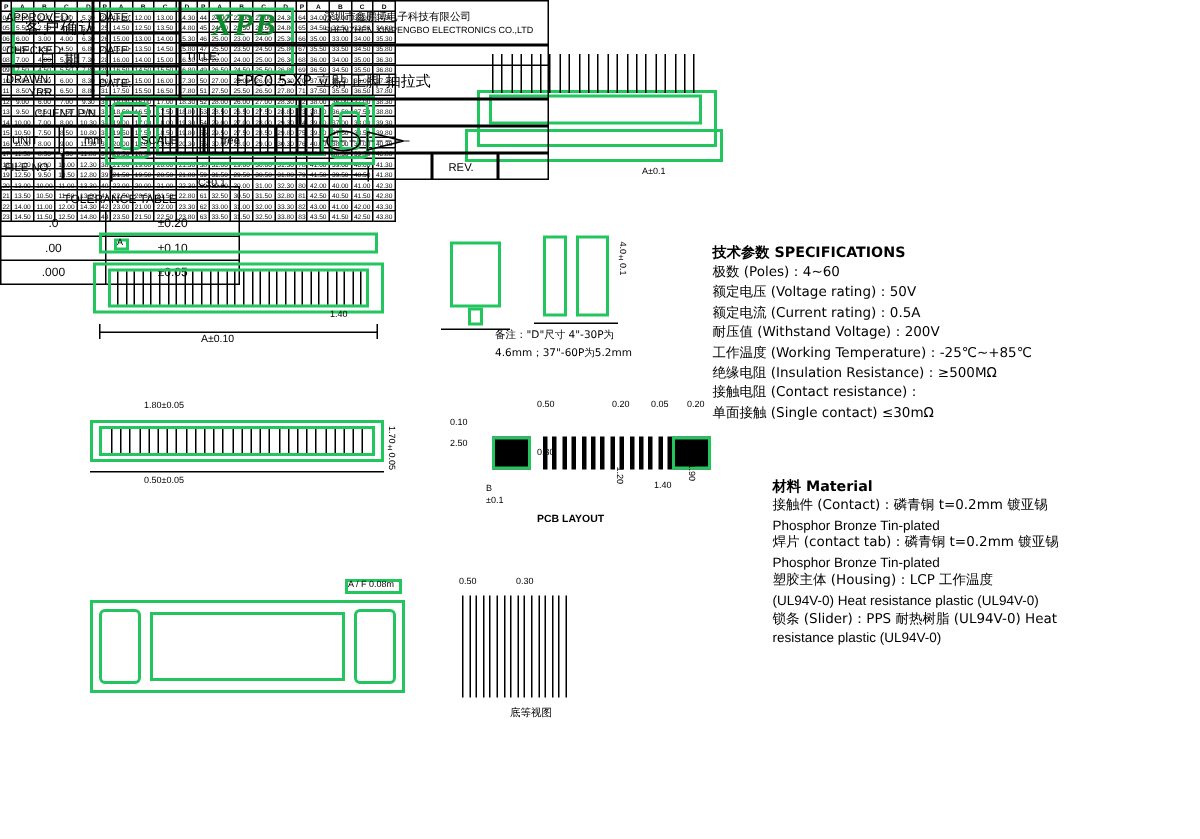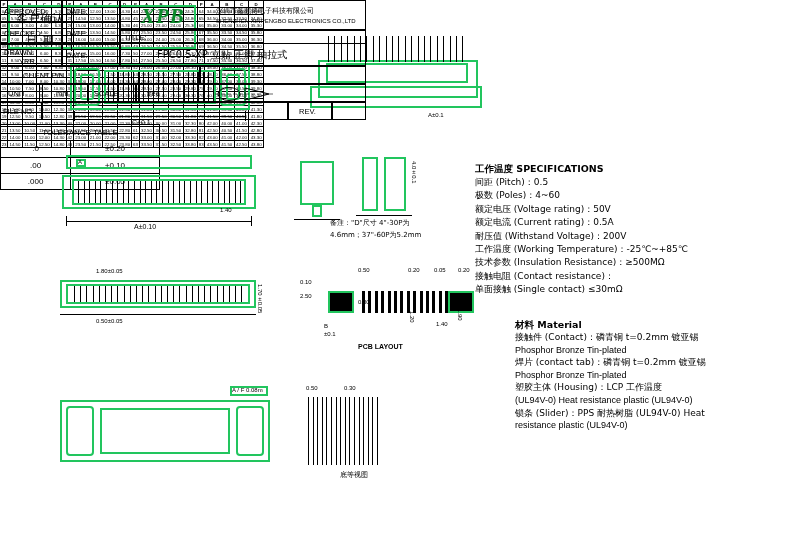--- a/index.html
+++ b/index.html
@@ -769,28 +769,27 @@
         <div class="pin" style="left: 58.6px; top: 12px; height: 68px; width: 1px;"></div>
         <div class="pin" style="left: 63.2px; top: 12px; height: 68px; width: 1px;"></div>
         <div class="pin" style="left: 67.8px; top: 12px; height: 68px; width: 1px;"></div>
         <div class="pin" style="left: 72.4px; top: 12px; height: 68px; width: 1px;"></div>
         <div class="pin" style="left: 77px; top: 12px; height: 68px; width: 1px;"></div>
       </div>
     <div class="t t7 cn" style="left:40px;top:86px;">底等视图</div>
   </div>
 
   <div class="abs" id="spec">
-    <div class="ttl cn">工作温度 SPECIFICATIONS</div>
-    <div class="line cn">间距 (Pitch)：0.5</div>
+    <div class="ttl cn">技术参数 SPECIFICATIONS</div>
     <div class="line cn">极数 (Poles)：4~60</div>
     <div class="line cn">额定电压 (Voltage rating)：50V</div>
     <div class="line cn">额定电流 (Current rating)：0.5A</div>
     <div class="line cn">耐压值 (Withstand Voltage)：200V</div>
     <div class="line cn">工作温度 (Working Temperature)：-25℃~+85℃</div>
-    <div class="line cn">技术参数 (Insulation Resistance)：≥500MΩ</div>
+    <div class="line cn">绝缘电阻 (Insulation Resistance)：≥500MΩ</div>
     <div class="line cn">接触电阻 (Contact  resistance)：</div>
     <div class="line cn">单面接触 (Single contact)                ≤30mΩ</div>
   </div>
 
   <div class="abs" id="matl">
     <div class="ttl cn">材料 Material</div>
     <div class="line cn">接触件 (Contact)：磷青铜 t=0.2mm 镀亚锡</div>
     <div class="line">Phosphor Bronze Tin-plated</div>
     <div class="line cn">焊片 (contact tab)：磷青铜 t=0.2mm 镀亚锡</div>
     <div class="line">Phosphor Bronze Tin-plated</div>

